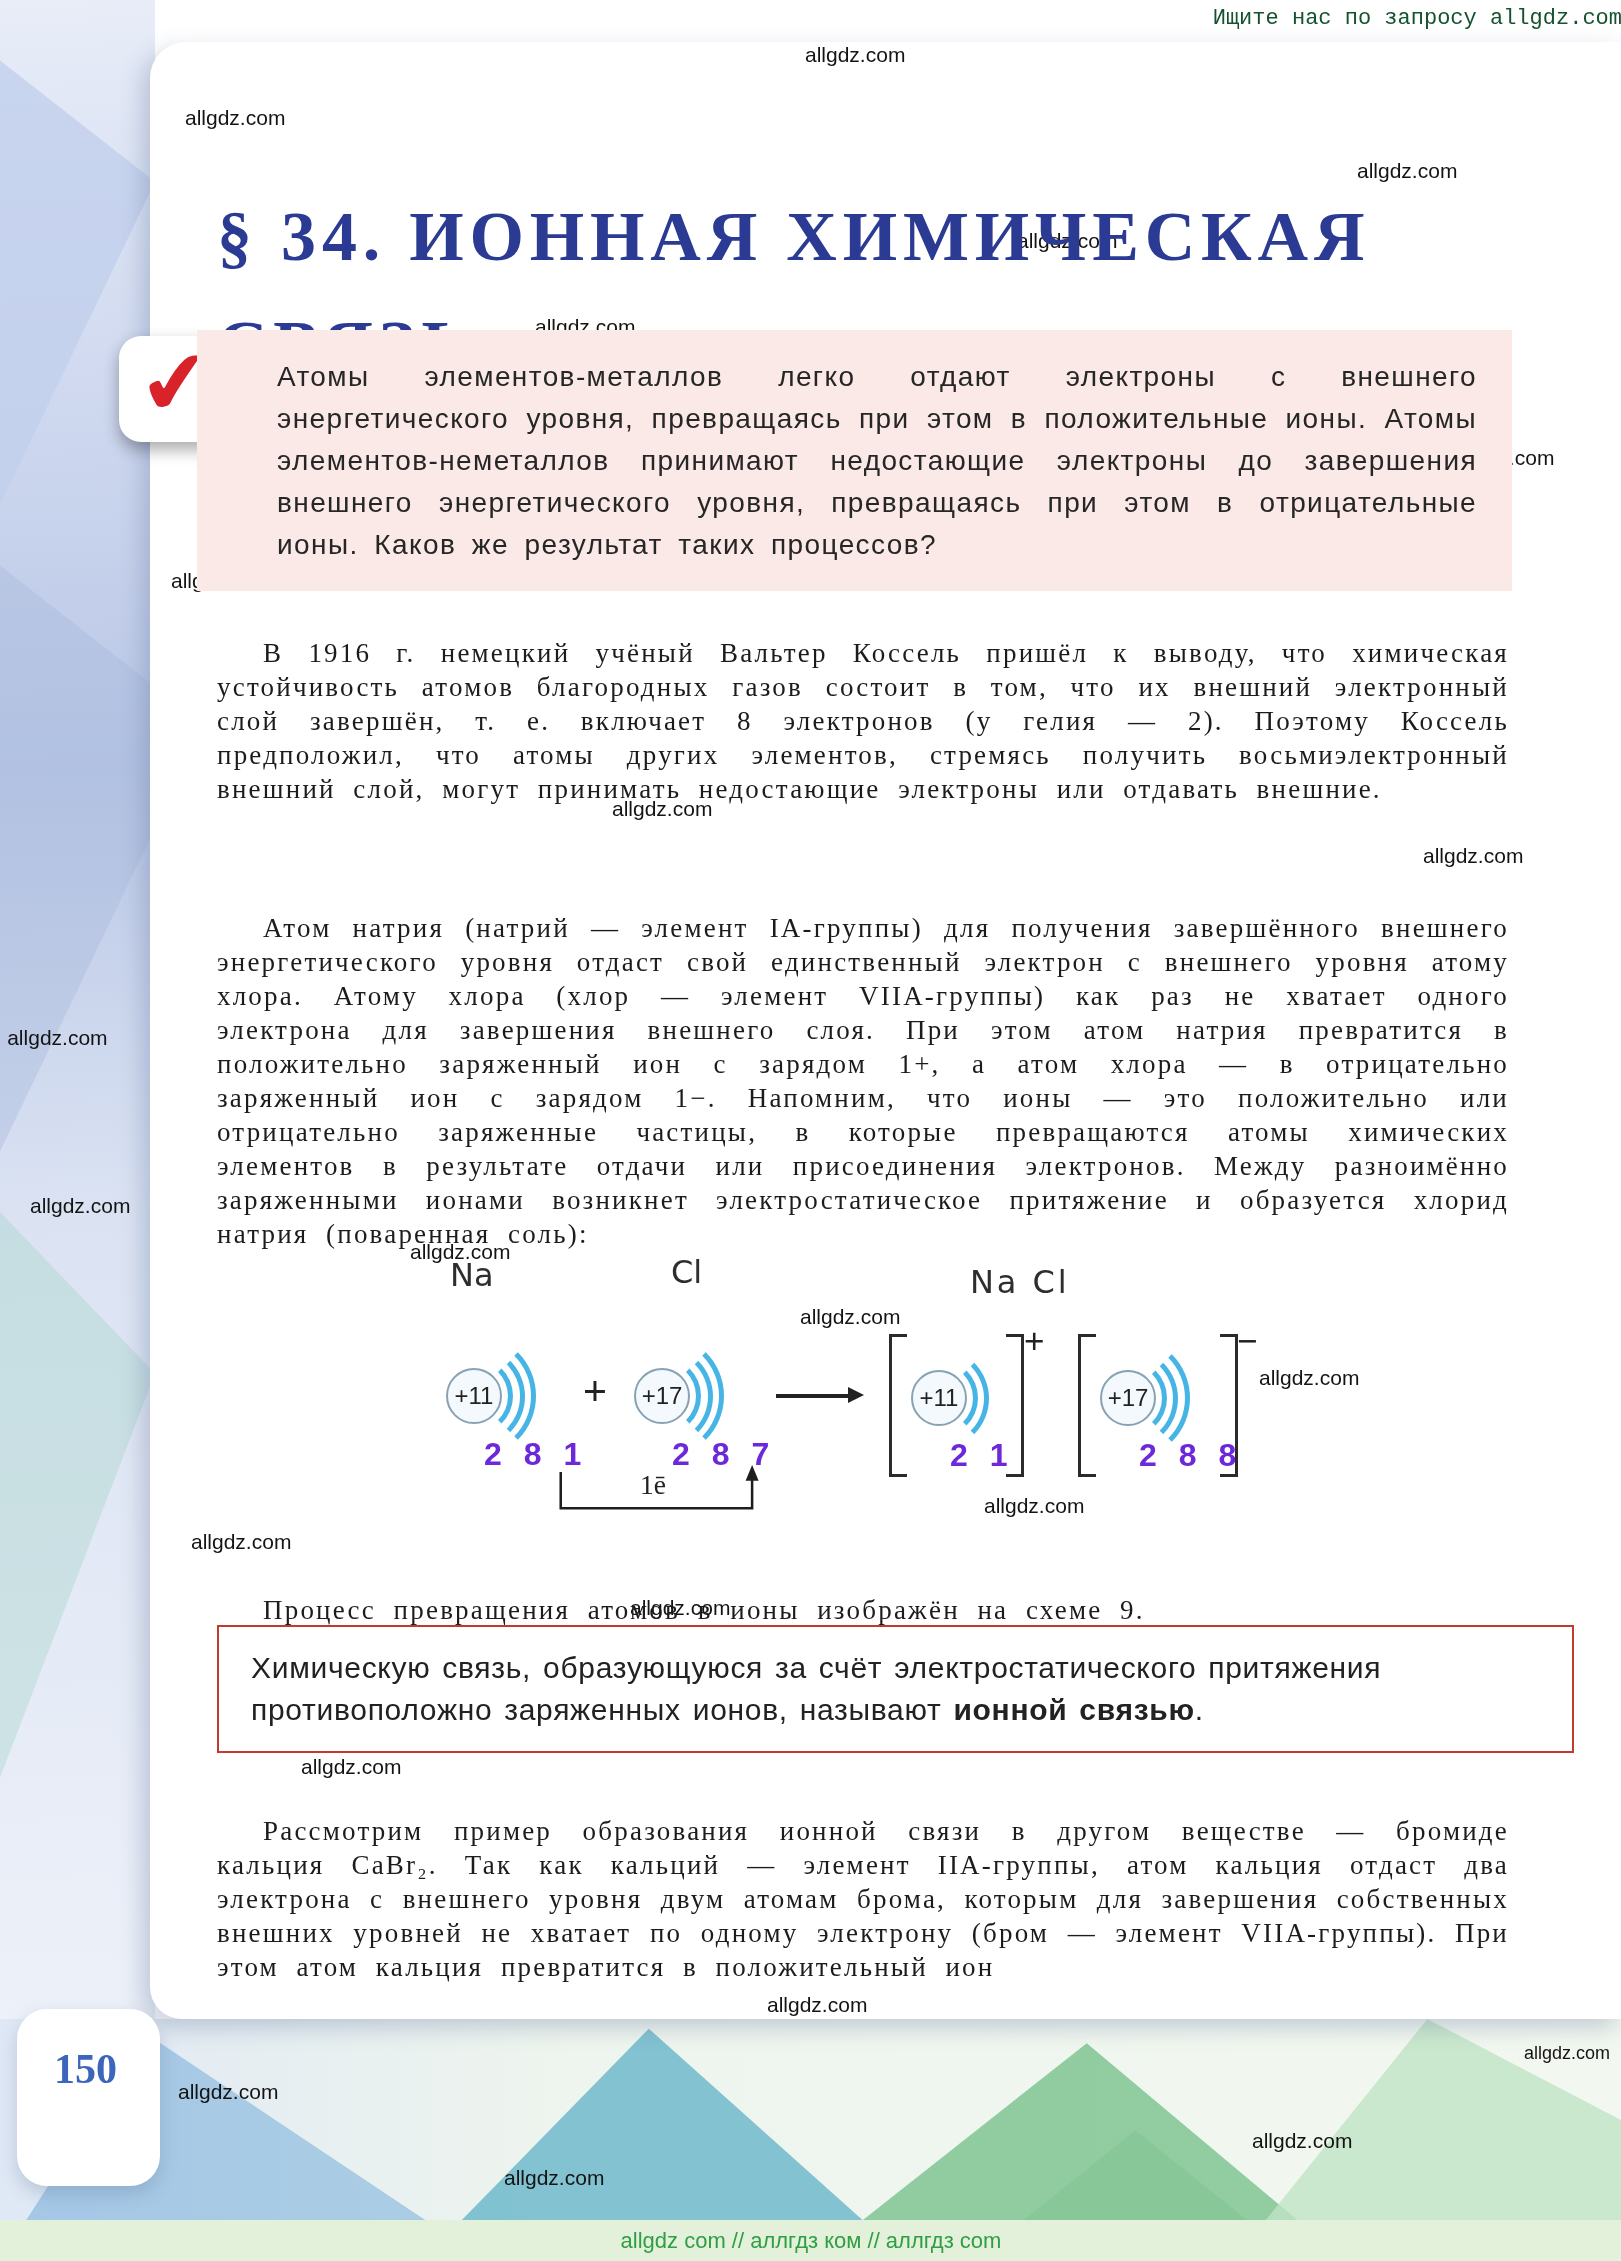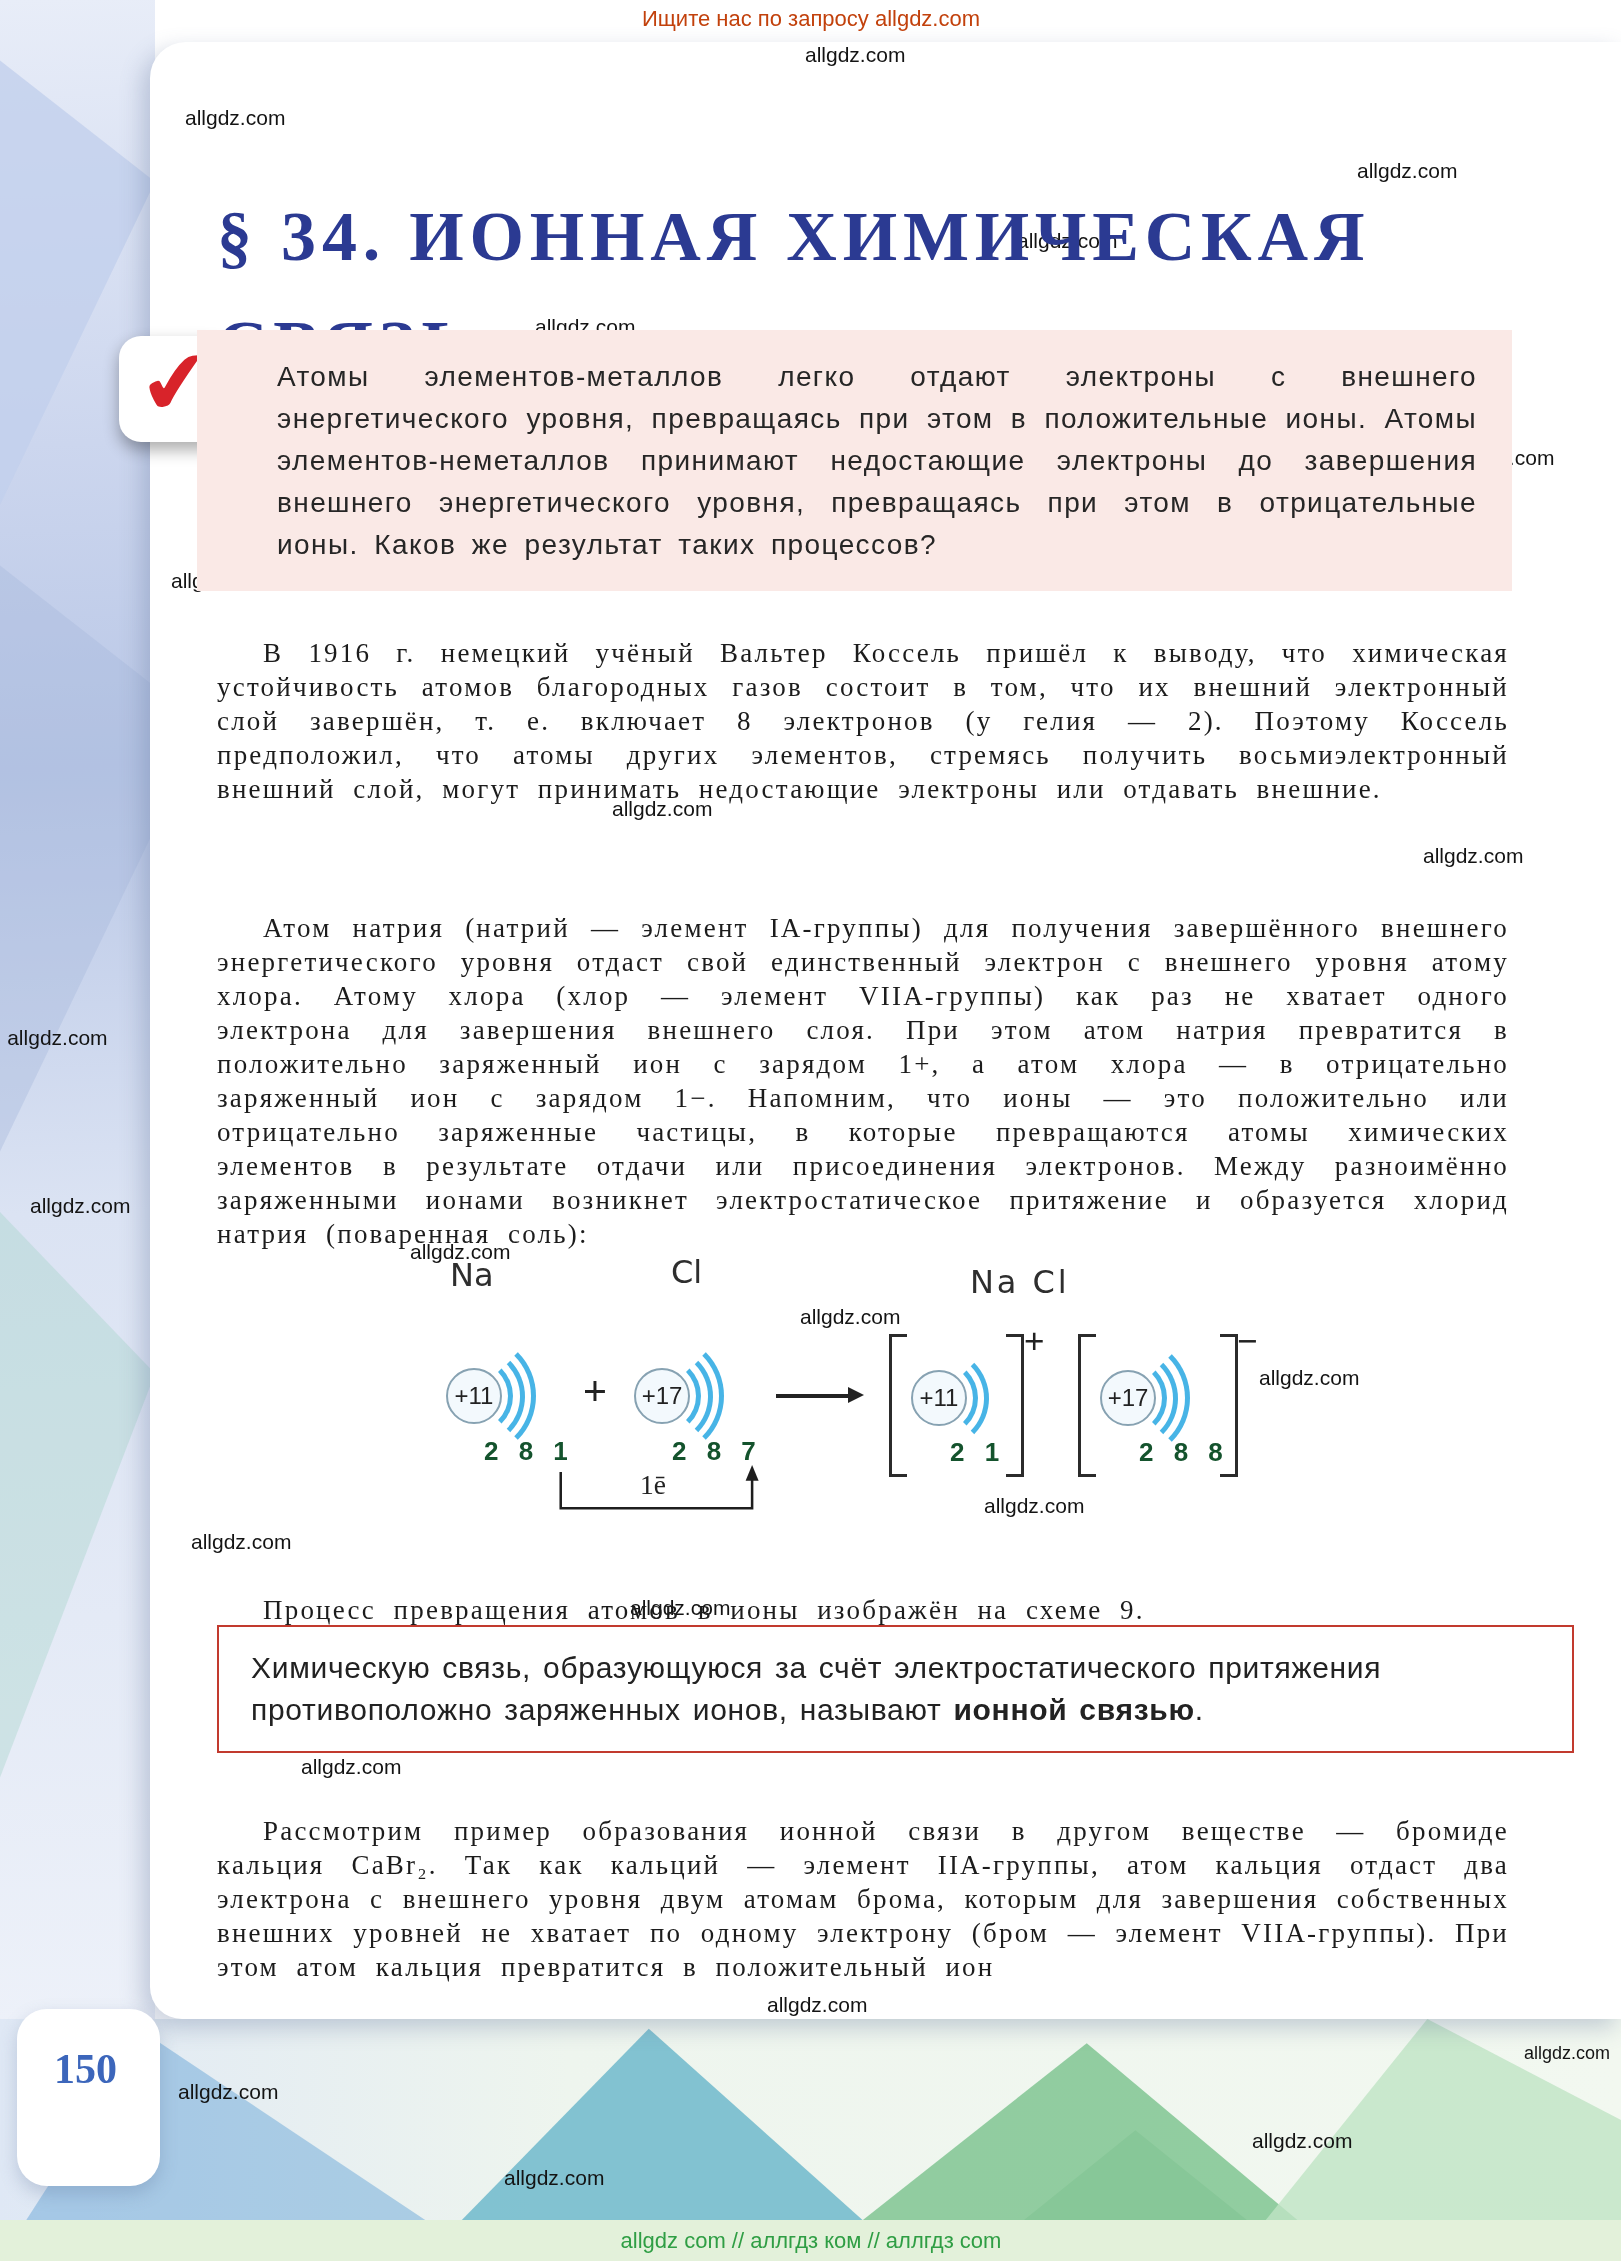--- a/index.html
+++ b/index.html
@@ -24,22 +24,22 @@
   .footer-text{font-family:"Liberation Sans",sans-serif;font-size:22px;color:#2f9e44;}
 
   
   .page{position:absolute;left:150px;top:42px;width:1472px;height:1977px;background:#fff;
         border-radius:36px 0 0 32px;box-shadow:-7.2px 8.7px 22px rgba(90,110,150,.30);}
   .page-tab{position:absolute;left:17.4px;top:2009px;width:143px;height:177px;background:#fff;
             border-radius:30px;box-shadow:0 7.2px 17.4px rgba(90,110,150,.28);}
   .page-number{position:absolute;left:54px;top:2045px;font-weight:bold;font-size:42px;color:#3c66bb;
                font-family:"Liberation Serif",serif;}
 
-  .top-banner{position:absolute;left:0;top:5.8px;width:100%;text-align:center;
-              font-family:Liberation Sans, sans-serif;font-size:22px;color:#c2410c;}
+  .top-banner{position:absolute;left:0;top:5.8px;width:100%;text-align:right;
+              font-family:Liberation Mono, monospace;font-size:22px;color:#14532d;}
 
   .wm{position:absolute;font-family:"Liberation Sans",sans-serif;font-size:21px;color:#141414;white-space:nowrap;}
   .wm.small{font-size:18px;}
 
   
   .title{position:absolute;left:217px;top:135px;width:1288px;font-weight:bold;font-size:70px;
          line-height:109px;color:#2b3a92;letter-spacing:5.8px;}
   .intro-box{position:absolute;left:197px;top:330px;width:1315px;box-sizing:border-box;background:#fae9e6;
              padding:26px 35px 24.6px 80px;font-family:"Liberation Sans",sans-serif;font-size:28px;
              line-height:42px;color:#262626;text-align:justify;letter-spacing:1.4px;word-spacing:6.5px;}
@@ -71,22 +71,22 @@
   .atom .core{left:0;top:16px;}
   .ion  .core{left:22px;top:36px;}
   .arc{position:absolute;box-sizing:border-box;border:5px solid transparent;border-right-color:#47b4e6;
        border-radius:50%;}
   .atom .arc.r1{left:-11px;top:5px;width:78px;height:78px;}
   .atom .arc.r2{left:-22.4px;top:-6.5px;width:101px;height:101px;}
   .atom .arc.r3{left:-34px;top:-18px;width:124px;height:124px;}
   .ion .arc.r1{left:11px;top:25px;width:78px;height:78px;}
   .ion .arc.r2{left:-0.7px;top:13.7px;width:101px;height:101px;}
   .ion .arc.r3{left:-12.3px;top:2.2px;width:124px;height:124px;}
-  .shell-nums{position:absolute;font-family:"Liberation Sans",sans-serif;font-weight:bold;font-size:26px;
-              color:#14532d;letter-spacing:6.5px;white-space:nowrap;}
+  .shell-nums{position:absolute;font-family:"Liberation Sans",sans-serif;font-weight:bold;font-size:32px;
+              color:#6d28d9;letter-spacing:6.5px;white-space:nowrap;}
   .atom .shell-nums{left:38px;top:84px;}
   .ion  .shell-nums{left:61px;top:103px;}
   .bracket{position:absolute;top:0;width:14.5px;height:137px;}
   .bracket.bl{left:0;border-left:3.6px solid #2b2b2b;border-top:3.6px solid #2b2b2b;border-bottom:3.6px solid #2b2b2b;}
   .bracket.br{border-right:3.6px solid #2b2b2b;border-top:3.6px solid #2b2b2b;border-bottom:3.6px solid #2b2b2b;}
   .charge{position:absolute;font-family:"Liberation Sans",sans-serif;font-size:35px;color:#222;}
   .plus-sign{position:absolute;left:583px;top:1368px;font-size:41px;color:#222;
              font-family:"Liberation Sans",sans-serif;}
   .rarrow{position:absolute;left:776px;top:1394px;width:75px;height:3.6px;background:#222;}
   .rarrow:after{content:"";position:absolute;right:-13px;top:-7.2px;border-left:16px solid #222;

